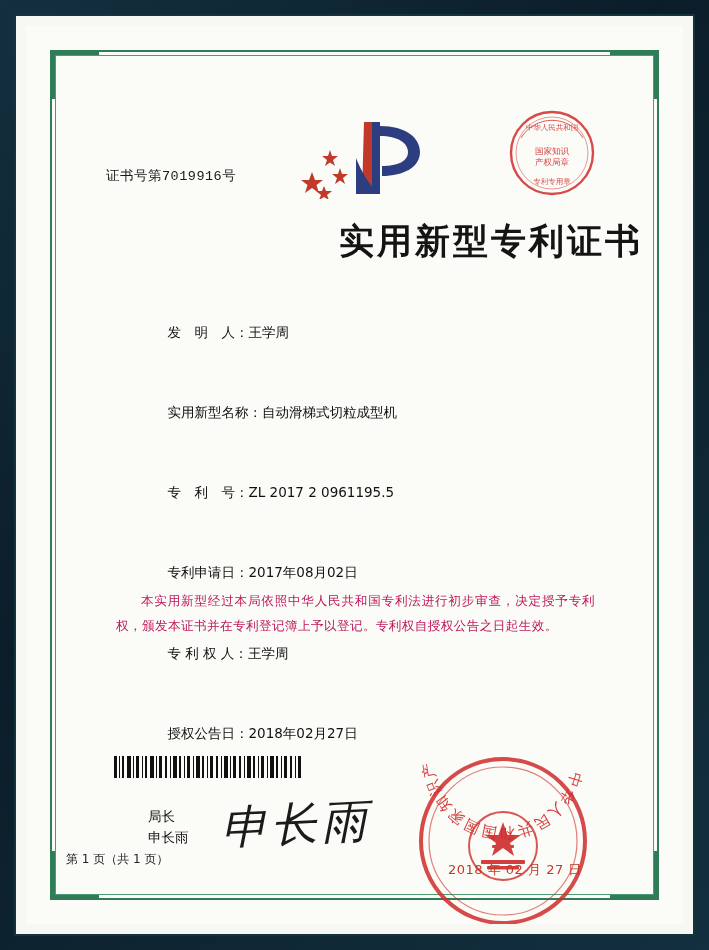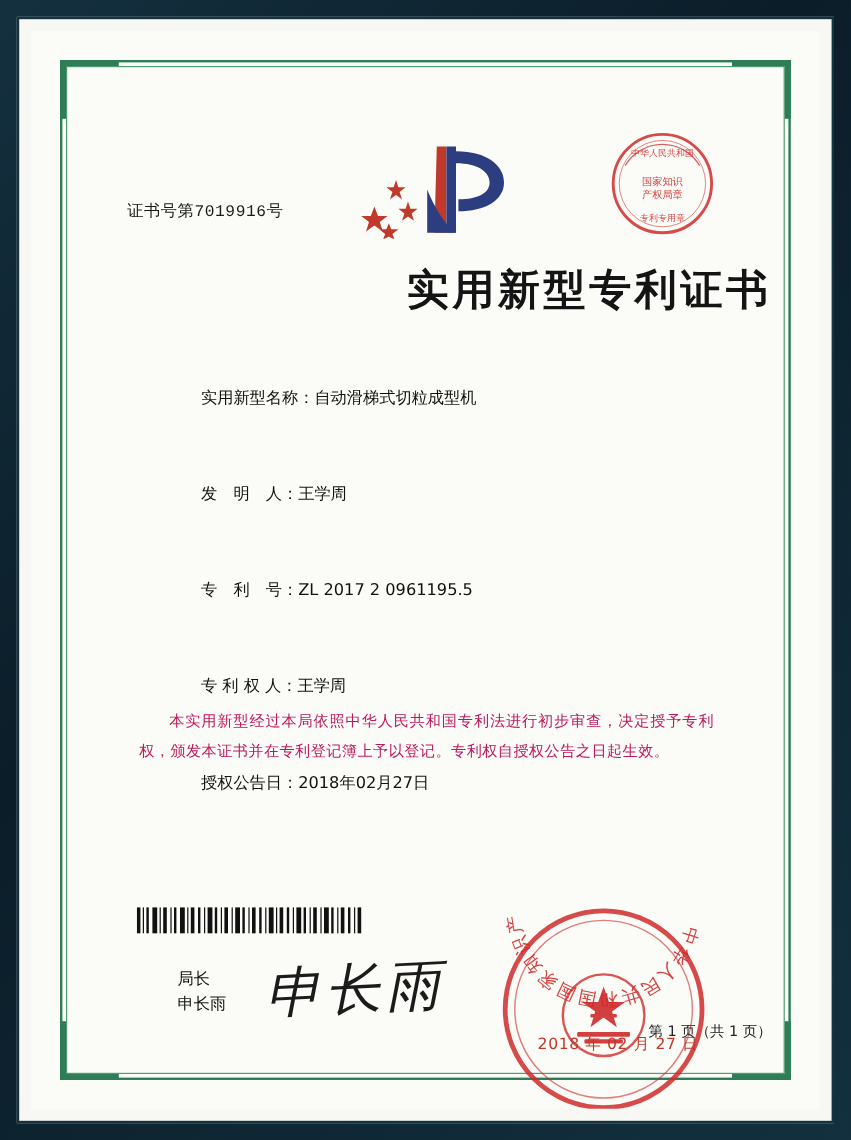--- a/index.html
+++ b/index.html
@@ -183,21 +183,21 @@
     font-size: 13px;
     color: #c0392b;
     font-family: "DejaVu Sans", "Liberation Sans", sans-serif;
     letter-spacing: 0.5px;
   }
 
   .footer {
     position: absolute;
     left: 0; right: 0;
     bottom: 16px;
-    text-align: right;
+    text-align: left;
     font-size: 12px;
     color: #222;
     font-family: "DejaVu Sans", "Liberation Sans", sans-serif;
   }
 </style>
 </head>
 <body>
 
 <div class="outer-frame">
   <div class="inner-frame">
@@ -240,27 +240,30 @@
             </g>
             <text x="45" y="22" text-anchor="middle" font-size="7.5" fill="#cf2a2a" font-family="DejaVu Sans, sans-serif" opacity="0.85">中华人民共和国</text>
             <text x="45" y="76" text-anchor="middle" font-size="7.5" fill="#cf2a2a" font-family="DejaVu Sans, sans-serif" opacity="0.85">专利专用章</text>
           </svg>
         </div>
 
         <div class="title">实用新型专利证书</div>
 
         <div class="fields">
           <div class="field-row">
+            <span class="field-label">发　明　人：</span><span class="field-value">王学周</span>
+          </div>
+          <div class="field-row">
             <span class="field-label">实用新型名称：</span><span class="field-value">自动滑梯式切粒成型机</span>
           </div>
           <div class="field-row">
-            <span class="field-label">发　明　人：</span><span class="field-value">王学周</span>
-          </div>
-          <div class="field-row">
             <span class="field-label">专　利　号：</span><span class="field-value">ZL 2017 2 0961195.5</span>
+          </div>
+          <div class="field-row">
+            <span class="field-label">专利申请日：</span><span class="field-value">2017年08月02日</span>
           </div>
           <div class="field-row">
             <span class="field-label">专 利 权 人：</span><span class="field-value">王学周</span>
           </div>
           <div class="field-row">
             <span class="field-label">授权公告日：</span><span class="field-value">2018年02月27日</span>
           </div>
         </div>
 
         <div class="paragraphs">

